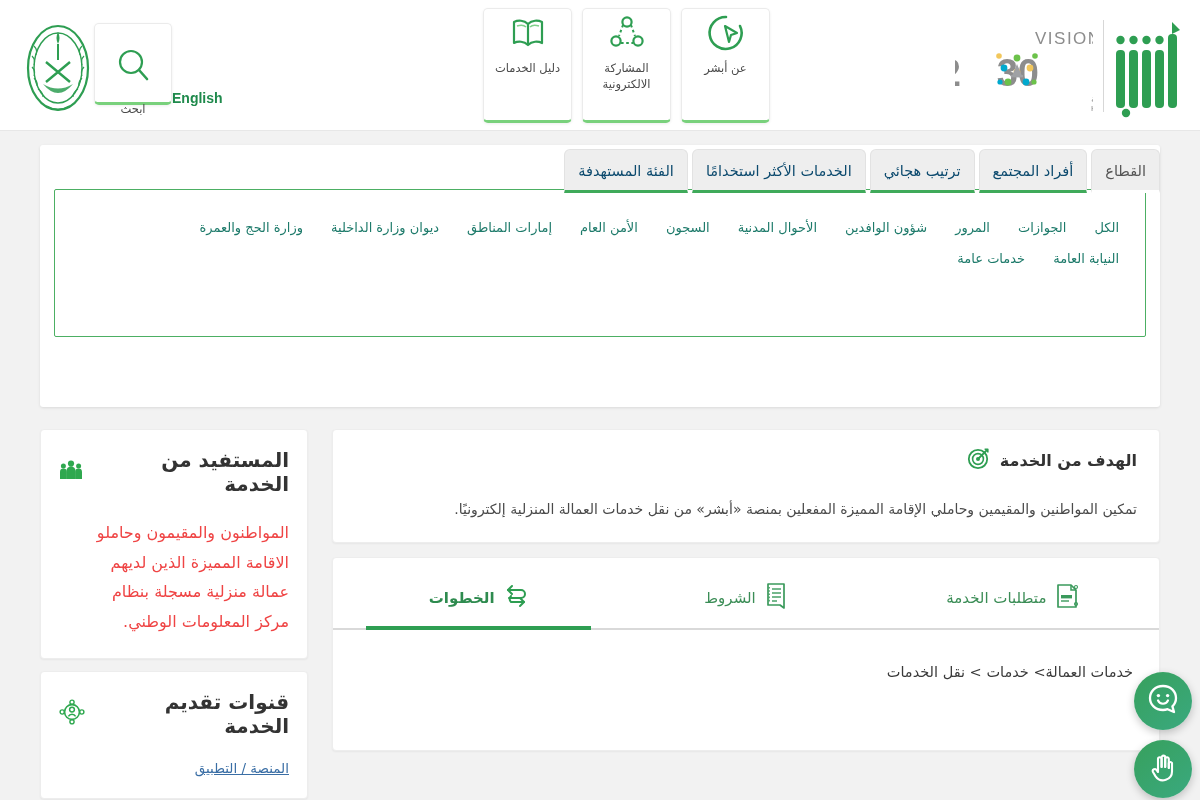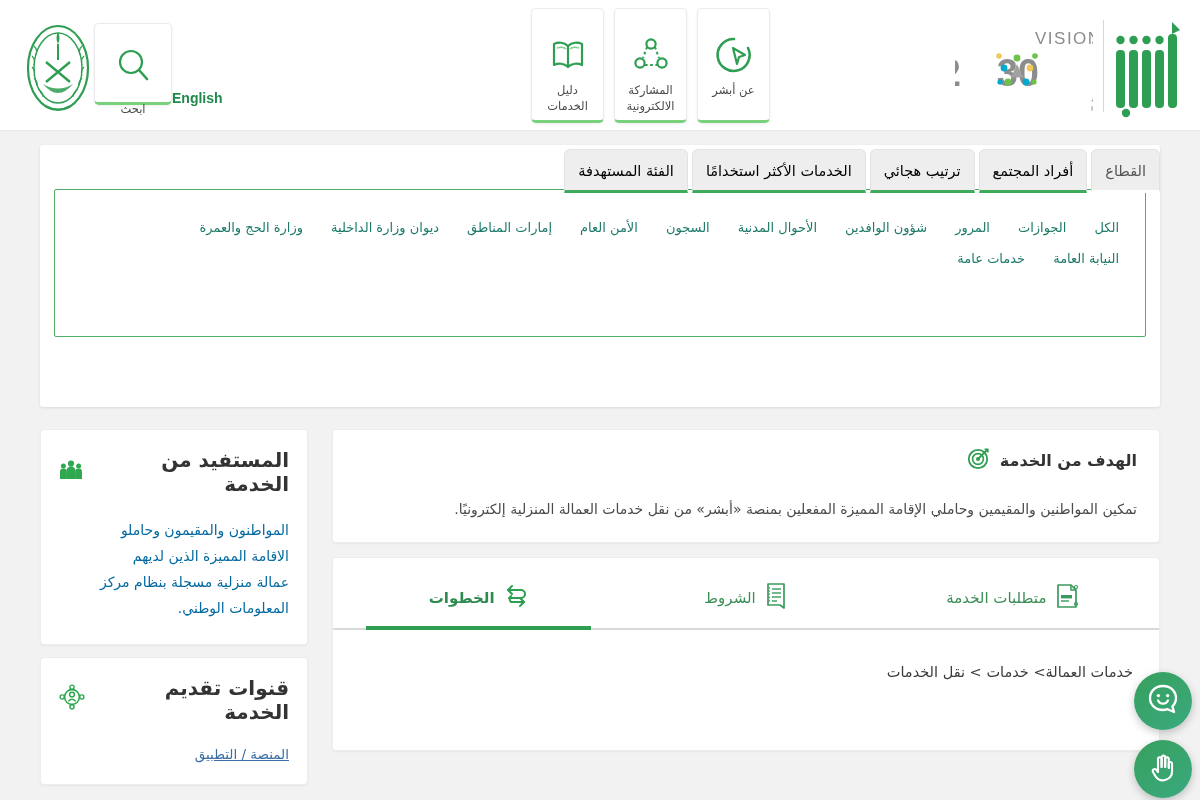--- a/index.html
+++ b/index.html
@@ -53,32 +53,32 @@
   
   .nav-cards {
     position: absolute;
     top: 8px;
     right: 430px;
     display: flex;
     flex-direction: row;
     gap: 10px;
   }
   .nav-card {
-    width: 73px;
+    width: 89px;
     height: 115px;
     background: #ffffff;
     border: 1px solid #ebebeb;
     border-bottom: 3px solid #79d17c;
     border-radius: 5px;
     box-shadow: 0 1px 3px rgba(0,0,0,0.07);
     display: flex;
     flex-direction: column;
     align-items: center;
     justify-content: flex-start;
-    padding-top: 24px;
+    padding-top: 2px;
     cursor: pointer;
   }
   .nav-card .ic { height: 44px; display: flex; align-items: center; justify-content: center; }
   .nav-card .lbl {
     margin-top: 6px;
     font-size: 11.5px;
     color: #4a4a4a;
     text-align: center;
     line-height: 1.35;
     padding: 0 3px;
@@ -147,21 +147,21 @@
   }
   .tab {
     background: #eeeeee;
     border: 1px solid #e2e2e2;
     border-bottom: 3px solid #3faa5a;
     border-radius: 6px 6px 0 0;
     padding: 0 13px;
     height: 44px;
     line-height: 42px;
     font-size: 14.5px;
-    color: #000000;
+    color: #0c4a6e;
     margin-left: 4px;
     cursor: pointer;
     white-space: nowrap;
   }
   .tab.active {
     background: #eeeeee;
     color: #555555;
     border-bottom: 3px solid #ffffff;
   }
   .cat-box {
@@ -261,22 +261,22 @@
     flex-direction: row;
     align-items: center;
     justify-content: flex-start;
     gap: 8px;
     font-size: 20px;
     color: #333333;
     font-weight: bold;
   }
   .side-text {
     margin-top: 22px;
-    font-size: 14px;
-    color: #0369a1;
+    font-size: 16px;
+    color: #ef4444;
     line-height: 1.85;
     text-align: right;
     margin-left: 37px;
   }
   .side-link {
     margin-top: 22px;
     font-size: 13.5px;
     color: #3a6ea5;
     text-decoration: underline;
     text-align: right;

